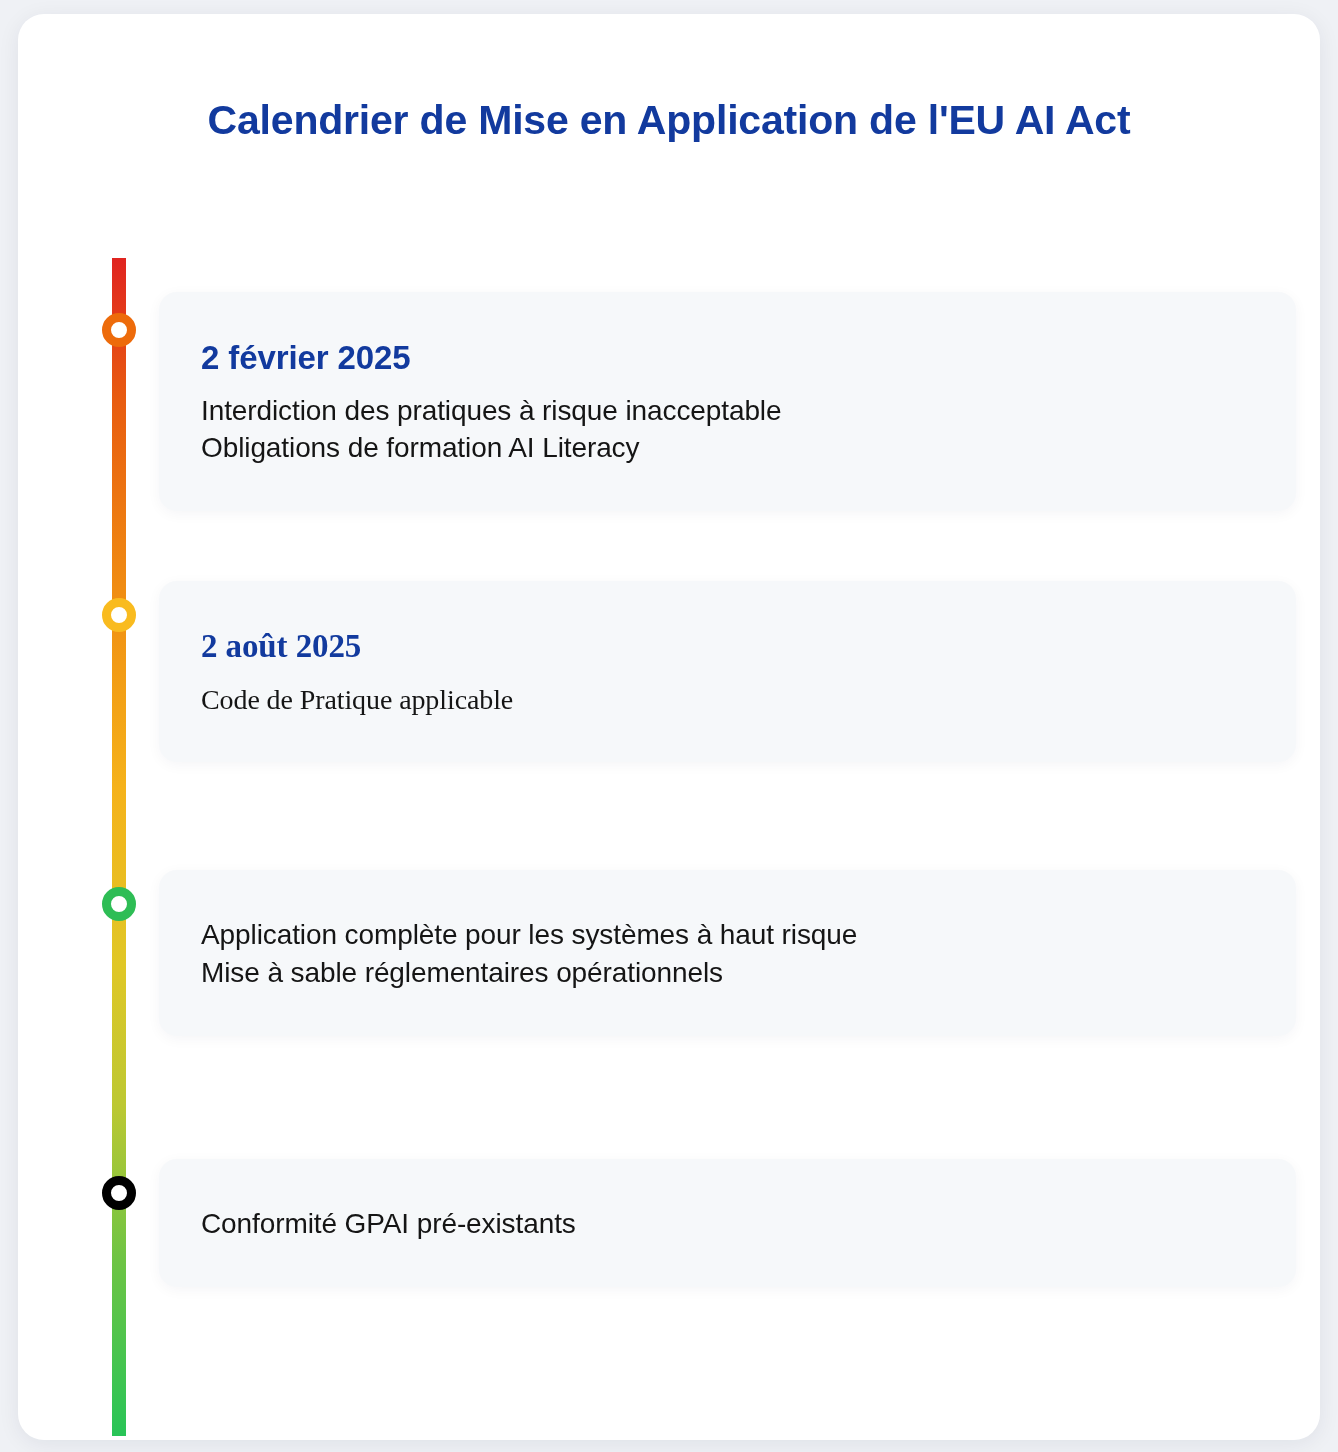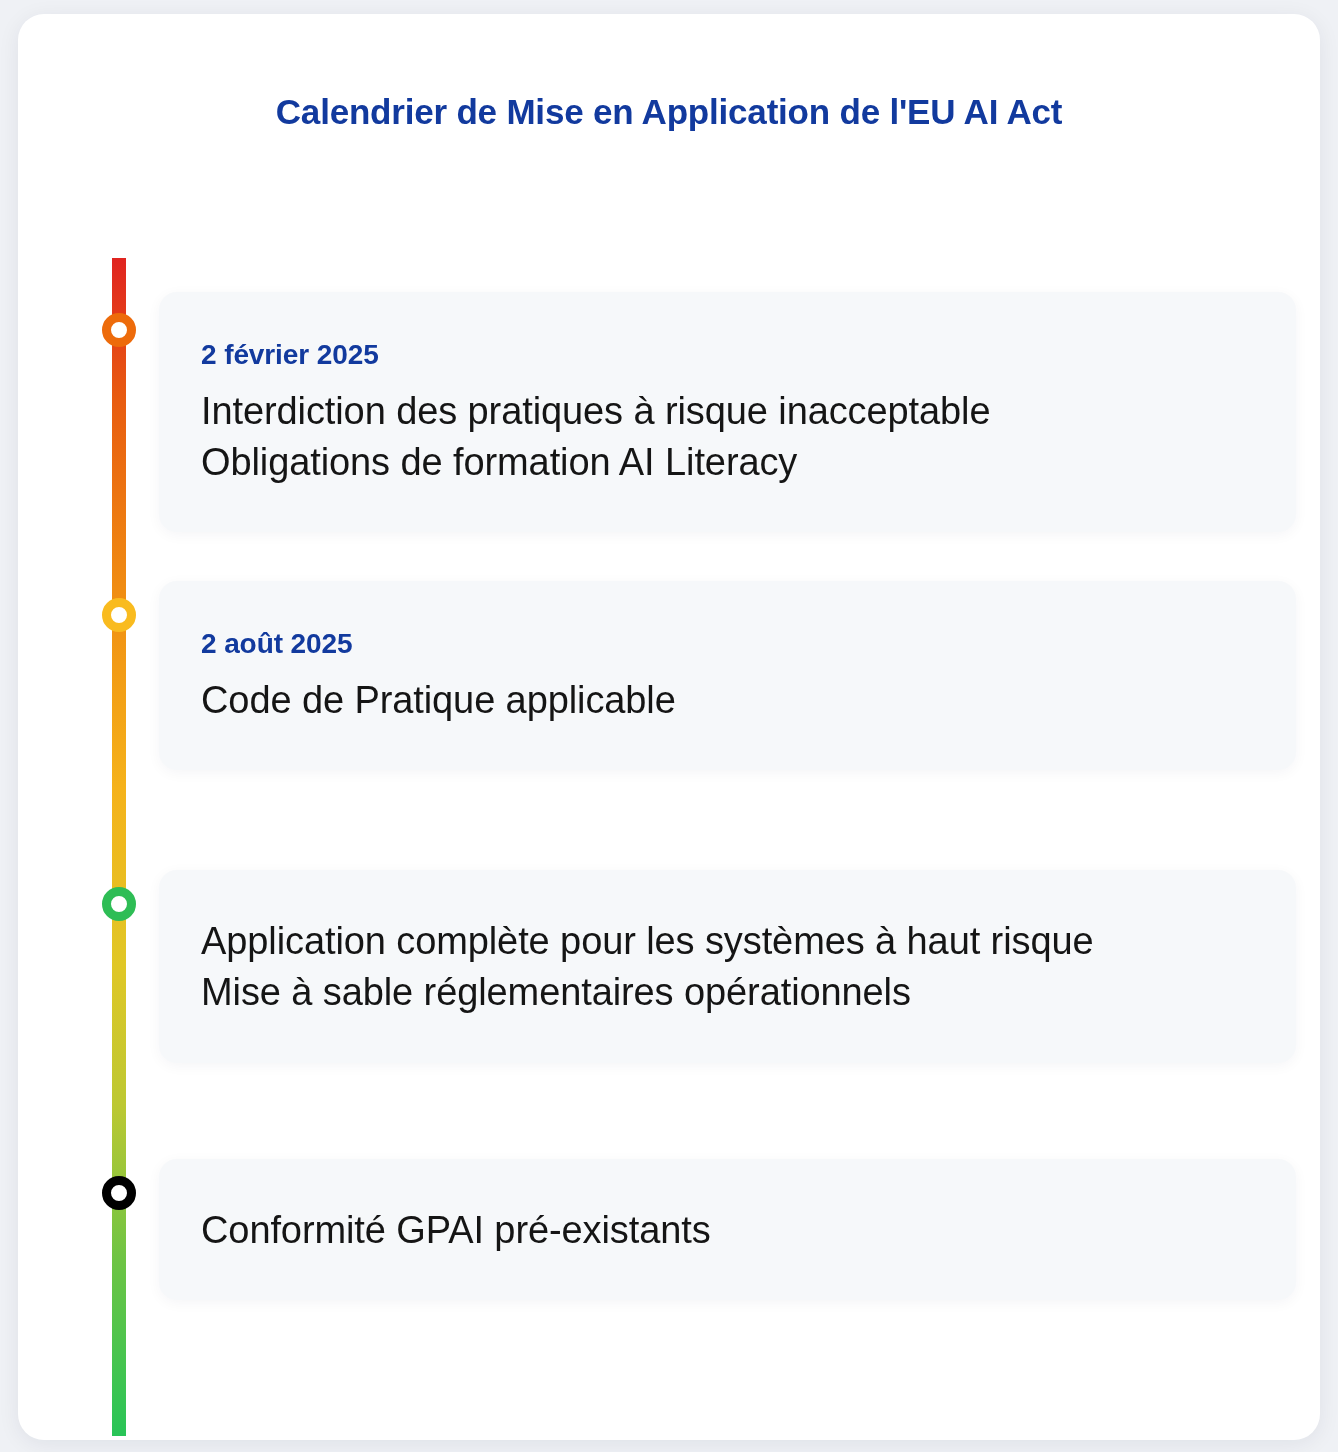--- a/index.html
+++ b/index.html
@@ -27,21 +27,21 @@
     overflow: hidden;
   }
 
   .page-title {
     position: absolute;
     left: 82px;
     top: 52px;
     width: 1138px;
     text-align: center;
     color: #123a9e;
-    font-size: 35px;
+    font-size: 41px;
     font-weight: bold;
     line-height: 1.32;
     letter-spacing: -0.2px;
   }
 
   
   .timeline-line {
     position: absolute;
     left: 94px;
     top: 244px;
@@ -90,30 +90,30 @@
     width: 1137px;
     background: #f6f8fa;
     border-radius: 18px;
     box-sizing: border-box;
     padding: 46px 44px 44px 42px;
     box-shadow: 0 3px 14px rgba(20, 30, 60, 0.045);
   }
 
   .event-date {
     color: #123a9e;
-    font-size: 28px;
+    font-size: 33px;
     font-weight: bold;
     line-height: 1.2;
     margin: 0 0 14px 0;
     letter-spacing: -0.1px;
   }
 
   .event-line {
     color: #151515;
-    font-size: 38px;
+    font-size: 28px;
     line-height: 1.35;
     margin: 0;
     letter-spacing: -0.1px;
   }
 </style>
 </head>
 <body>
 
 <div class="page-card">
 
@@ -127,21 +127,21 @@
       <div class="marker" style="top:299px; border-color:#ed6b0b;"></div>
       <div class="event-card" style="top:278px;">
         <p class="event-date">2 février 2025</p>
         <p class="event-line">Interdiction des pratiques à risque inacceptable</p>
         <p class="event-line">Obligations de formation AI Literacy</p>
       </div>
     </div>
 
     <div class="timeline-item" style="top:0;">
       <div class="marker" style="top:584px; border-color:#f9bb1f;"></div>
-      <div class="event-card" style="top:567px;">
+      <div class="event-card" style="top:567px;font-family:Liberation Serif, serif;">
         <p class="event-date">2 août 2025</p>
         <p class="event-line">Code de Pratique applicable</p>
       </div>
     </div>
 
     <div class="timeline-item" style="top:0;">
       <div class="marker" style="top:873px; border-color:#2ebd55;"></div>
       <div class="event-card" style="top:856px;">
         <p class="event-line">Application complète pour les systèmes à haut risque</p>
         <p class="event-line">Mise à sable réglementaires opérationnels</p>

